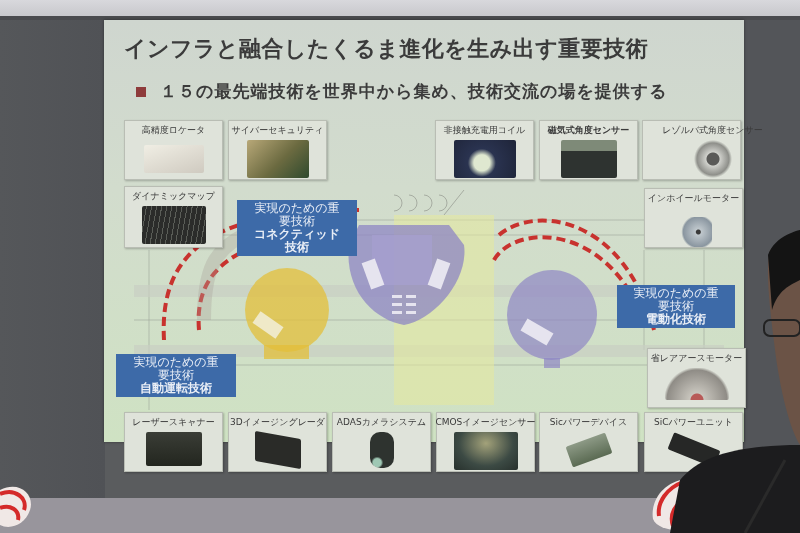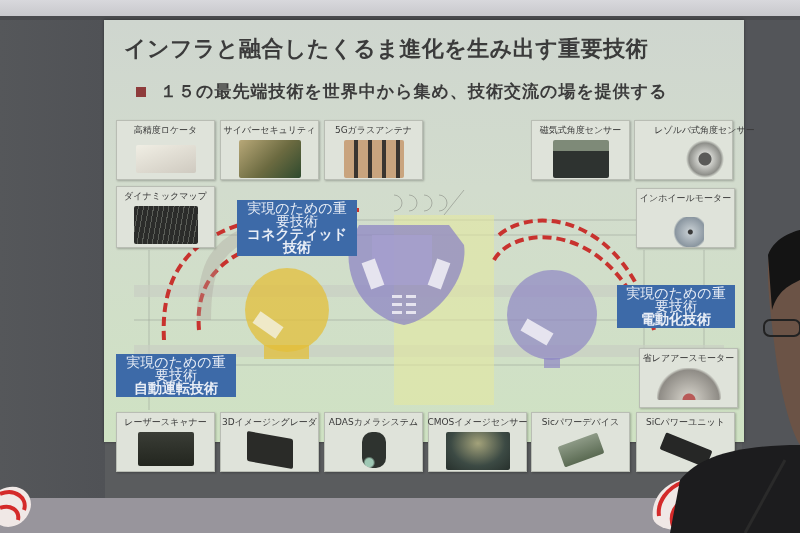--- a/index.html
+++ b/index.html
@@ -20,26 +20,26 @@
   }
   .title {
     position: absolute; left: 20px; top: 14px; font-size: 22px; font-weight: bold; color: #3b3b3b; letter-spacing: 0.5px; white-space: nowrap;
   }
   .subtitle-row { position: absolute; left: 32px; top: 60px; display: flex; align-items: center; white-space: nowrap; }
   .bullet { width: 10px; height: 10px; background: #8e3b3b; margin-right: 14px; }
   .subtitle { font-size: 17px; font-weight: bold; color: #3b3b3b; letter-spacing: 1px; }
   .card {
     position: absolute; width: 99px; height: 60px; background: #dfe3da;
     border: 1px solid #b9bdb4; box-shadow: 1px 1px 2px rgba(0,0,0,.25);
-    display: flex; flex-direction: column; align-items: center;
+    display: flex; flex-direction: column; align-items: center; margin-left: 8px;
   }
   .card-label { font-size: 9px; color: #3a3a3a; margin-top: 3px; white-space: nowrap; }
   .card-img { margin-top: 3px; width: 62px; height: 38px; border-radius: 2px; }
   .callout {
-    position: absolute; background: #3d6aa8; color: #e9eef6; text-align: center; font-size: 14px; line-height: 13px; padding: 2px 6px;
+    position: absolute; background: #3d6aa8; color: #e9eef6; text-align: center; font-size: 12px; line-height: 13px; padding: 2px 12px;
   }
   .callout .b { font-weight: bold; display: block; }
   .plan { position: absolute; left: 0; top: 0; width: 640px; height: 478px; pointer-events: none; }
   .person { position: absolute; left: 660px; top: 230px; width: 140px; height: 303px; }
   .ribbon { position: absolute; }
 </style>
 </head>
 <body>
 
 <div class="ceiling"></div>
@@ -106,25 +106,25 @@
   </div>
 
   <div class="card" style="left:12px;top:100px;">
     <span class="card-label">高精度ロケータ</span>
     <div class="card-img" style="background:linear-gradient(160deg,#f0eee4,#cfcac0);width:60px;height:28px;margin-top:8px;"></div>
   </div>
   <div class="card" style="left:116px;top:100px;">
     <span class="card-label">サイバーセキュリティ</span>
     <div class="card-img" style="background:linear-gradient(135deg,#b8a878,#6b6a40 55%,#2f4a2e);"></div>
   </div>
-  <div class="card" style="left:220px;top:100px;">
-    <span class="card-label">5Gガラスアンテナ</span>
-    <div class="card-img" style="background:repeating-linear-gradient(90deg,#c9a47e 0 10px,#3a3530 10px 14px);width:60px;"></div>
+  <div class="card" style="left:323px;top:100px;">
+    <span class="card-label">非接触充電用コイル</span>
+    <div class="card-img" style="background:radial-gradient(circle at 45% 60%,#dfe8d0 0 8px,#2a3350 14px,#1e2438);"></div>
   </div>
-  <div class="card" style="left:427px;top:100px;">
+  <div class="card" style="left:427px;top:100px;font-weight:bold;">
     <span class="card-label">磁気式角度センサー</span>
     <div class="card-img" style="background:linear-gradient(180deg,#7e8a78 0 30%,#2e3330 30%);width:56px;"></div>
   </div>
   <div class="card" style="left:530px;top:100px;padding-left:42px;">
     <span class="card-label">レゾルバ式角度センサー</span>
     <div class="card-img" style="background:radial-gradient(circle,#5a5a58 0 6px,#cfd0cb 7px,#8e8f8a 16px,#dfe3da 19px);width:40px;"></div>
   </div>
 
   <div class="card" style="left:12px;top:166px;height:62px;">
     <span class="card-label">ダイナミックマップ</span>

